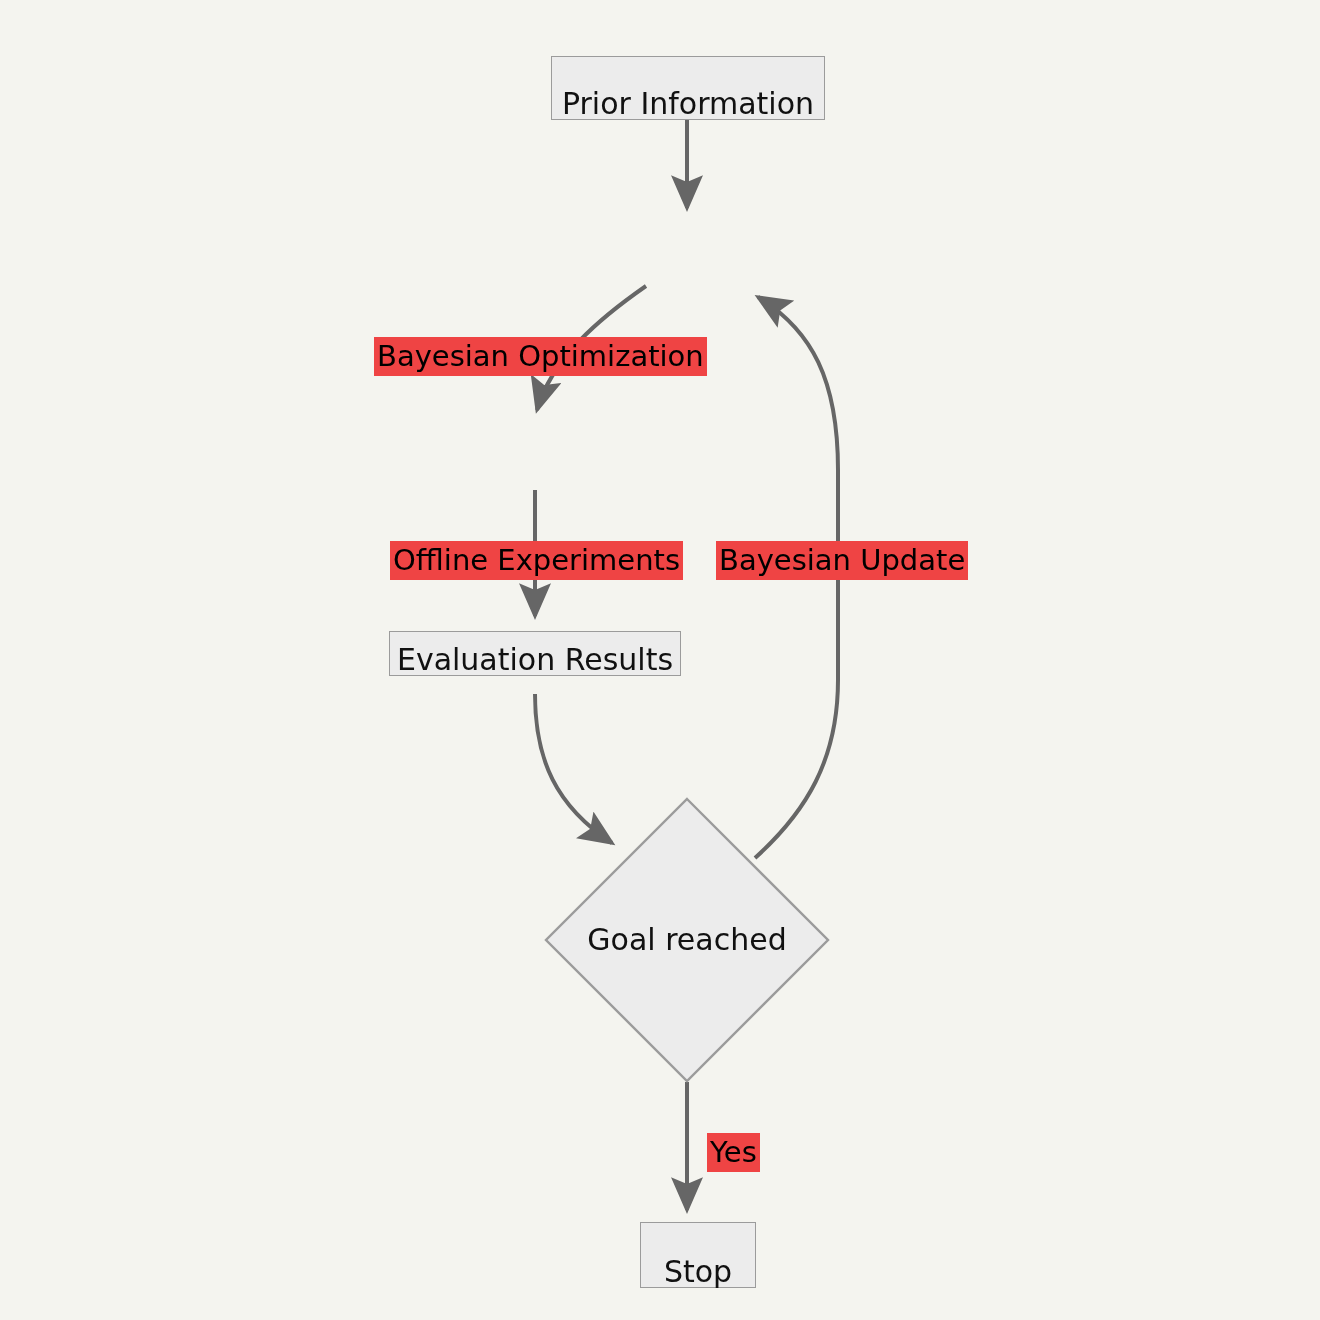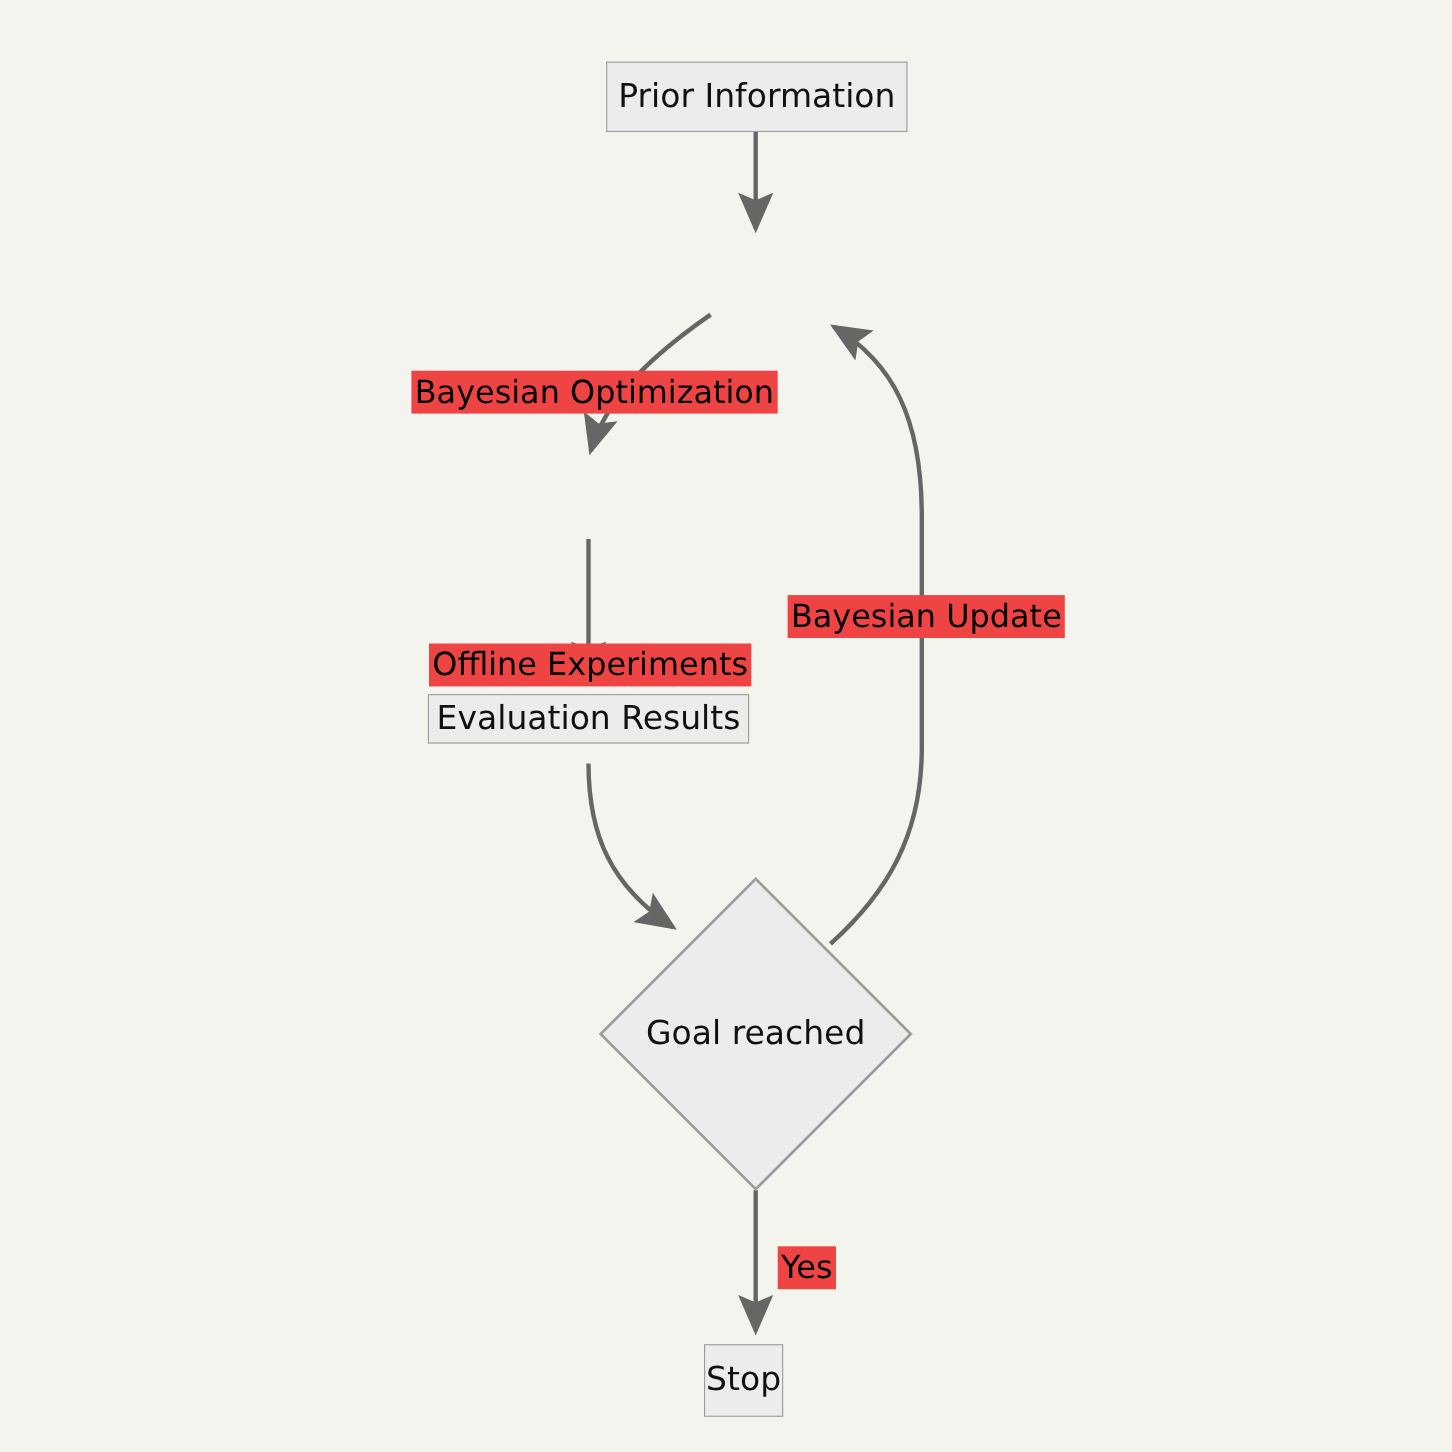--- a/index.html
+++ b/index.html
@@ -24,21 +24,21 @@
     top: 0;
     width: 1320px;
     height: 1320px;
   }
   .node {
     position: absolute;
     box-sizing: border-box;
     background: #ececec;
     border: 1.6px solid #9b9b9b;
     display: flex;
-    align-items: center;
+    align-items: flex-end;
     justify-content: center;
     color: #111111;
     font-size: 30px;
     line-height: 1;
     white-space: nowrap;
   }
   .decision {
     position: absolute;
     box-sizing: border-box;
     display: flex;
@@ -107,25 +107,25 @@
     <span>Evaluation Results</span>
   </div>
 
   <div class="decision" style="left:544px; top:797px; width:286px; height:286px;align-items:center;">
     <svg class="diamond-shape" viewBox="0 0 286 286" xmlns="http://www.w3.org/2000/svg">
       <polygon points="143,2 284,143 143,284 2,143" fill="#ececec" stroke="#9b9b9b" stroke-width="2.4"></polygon>
     </svg>
     <span class="decision-label">Goal reached</span>
   </div>
 
-  <div class="node" style="left:640px; top:1222px; width:72px; height:66px;">
+  <div class="node" style="left:640px; top:1222px; width:116px; height:66px;">
     <span>Stop</span>
   </div>
 
   <div class="edge-label" style="left:374px; top:337px;">Bayesian Optimization</div>
 
-  <div class="edge-label" style="left:390px; top:541px;margin-top:44px;">Offline Experiments</div>
+  <div class="edge-label" style="left:390px; top:541px;">Offline Experiments</div>
 
   <div class="edge-label" style="left:716px; top:541px;">Bayesian Update</div>
 
   <div class="edge-label" style="left:662px; top:1133px;margin-left:45px;">Yes</div>
 
 </div>
 
 </body></html>

